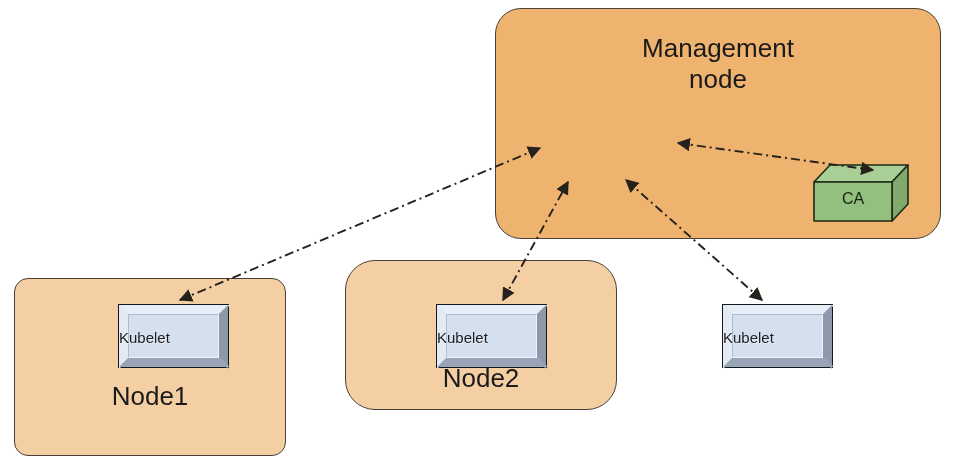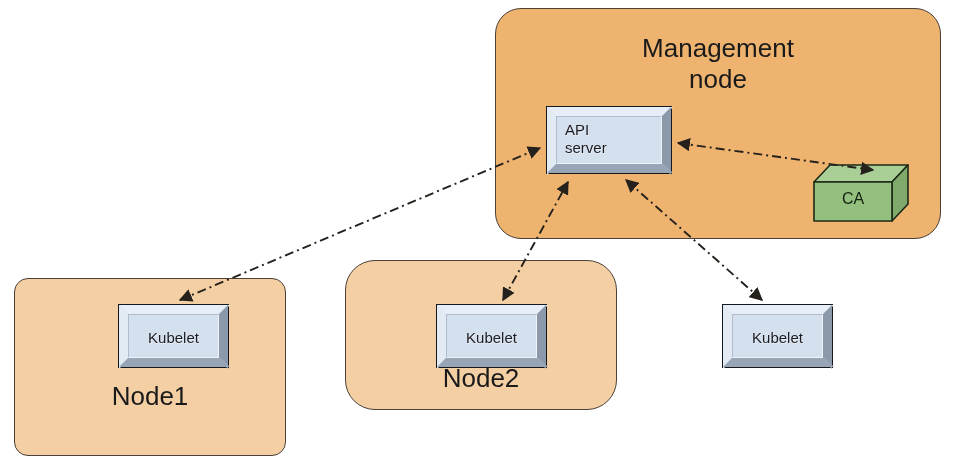--- a/index.html
+++ b/index.html
@@ -75,21 +75,20 @@
     position: absolute;
     z-index: 3;
     color: #1c1c22;
     font-size: 15px;
     line-height: 18px;
     white-space: pre-line;
     text-shadow: 0.6px 0.6px 0 rgba(255,255,255,0.45);
   }
   .bevel-label.centered {
     left: 0; right: 0;
-    text-align: center;
   }
 
   
   #ca-box {
     position: absolute;
   }
   #ca-box .ca-label {
     position: absolute;
     z-index: 4;
     color: #15200f;
@@ -111,29 +110,20 @@
 </head>
 <body>
 
 <div id="canvas">
 
   <div class="container-node mgmt-node" id="mgmt-node" style="left:495px; top:8px; width:446px; height:231px;">
     <div class="container-label" style="top:24px;">Management
 node</div>
   </div>
 
-  <div class="bevel-box" id="api-server-box" style="left:546px; top:106px; width:126px; height:68px;">
-    <div class="facet top" style="left:0;top:0;width:126px;height:9px;clip-path:polygon(0 0,126px 0,117px 9px,9px 9px);"></div>
-    <div class="facet left" style="left:0;top:0;width:9px;height:68px;clip-path:polygon(0 0,9px 9px,9px 59px,0 68px);"></div>
-    <div class="facet right" style="right:0;top:0;width:9px;height:68px;clip-path:polygon(9px 0,9px 68px,0 59px,0 9px);"></div>
-    <div class="facet bottom" style="left:0;bottom:0;width:126px;height:9px;clip-path:polygon(9px 0,117px 0,126px 9px,0 9px);"></div>
-    <div class="bevel-inner"></div>
-    <div class="bevel-label" style="left:18px; top:14px;">API
-server</div>
-  </div>
 
   <div id="ca-box" style="left:813px; top:164px; width:96px; height:58px;">
     <svg width="96" height="58" viewBox="0 0 96 58">
 
       <polygon points="17,1 95,1 79,18 1,18" fill="#a9cf96" stroke="#1d2a16" stroke-width="1.6" stroke-linejoin="round"></polygon>
 
       <polygon points="95,1 95,40 79,57 79,18" fill="#7faa6c" stroke="#1d2a16" stroke-width="1.6" stroke-linejoin="round"></polygon>
 
       <polygon points="1,18 79,18 79,57 1,57" fill="#93c07f" stroke="#1d2a16" stroke-width="1.6" stroke-linejoin="round"></polygon>
     </svg>

